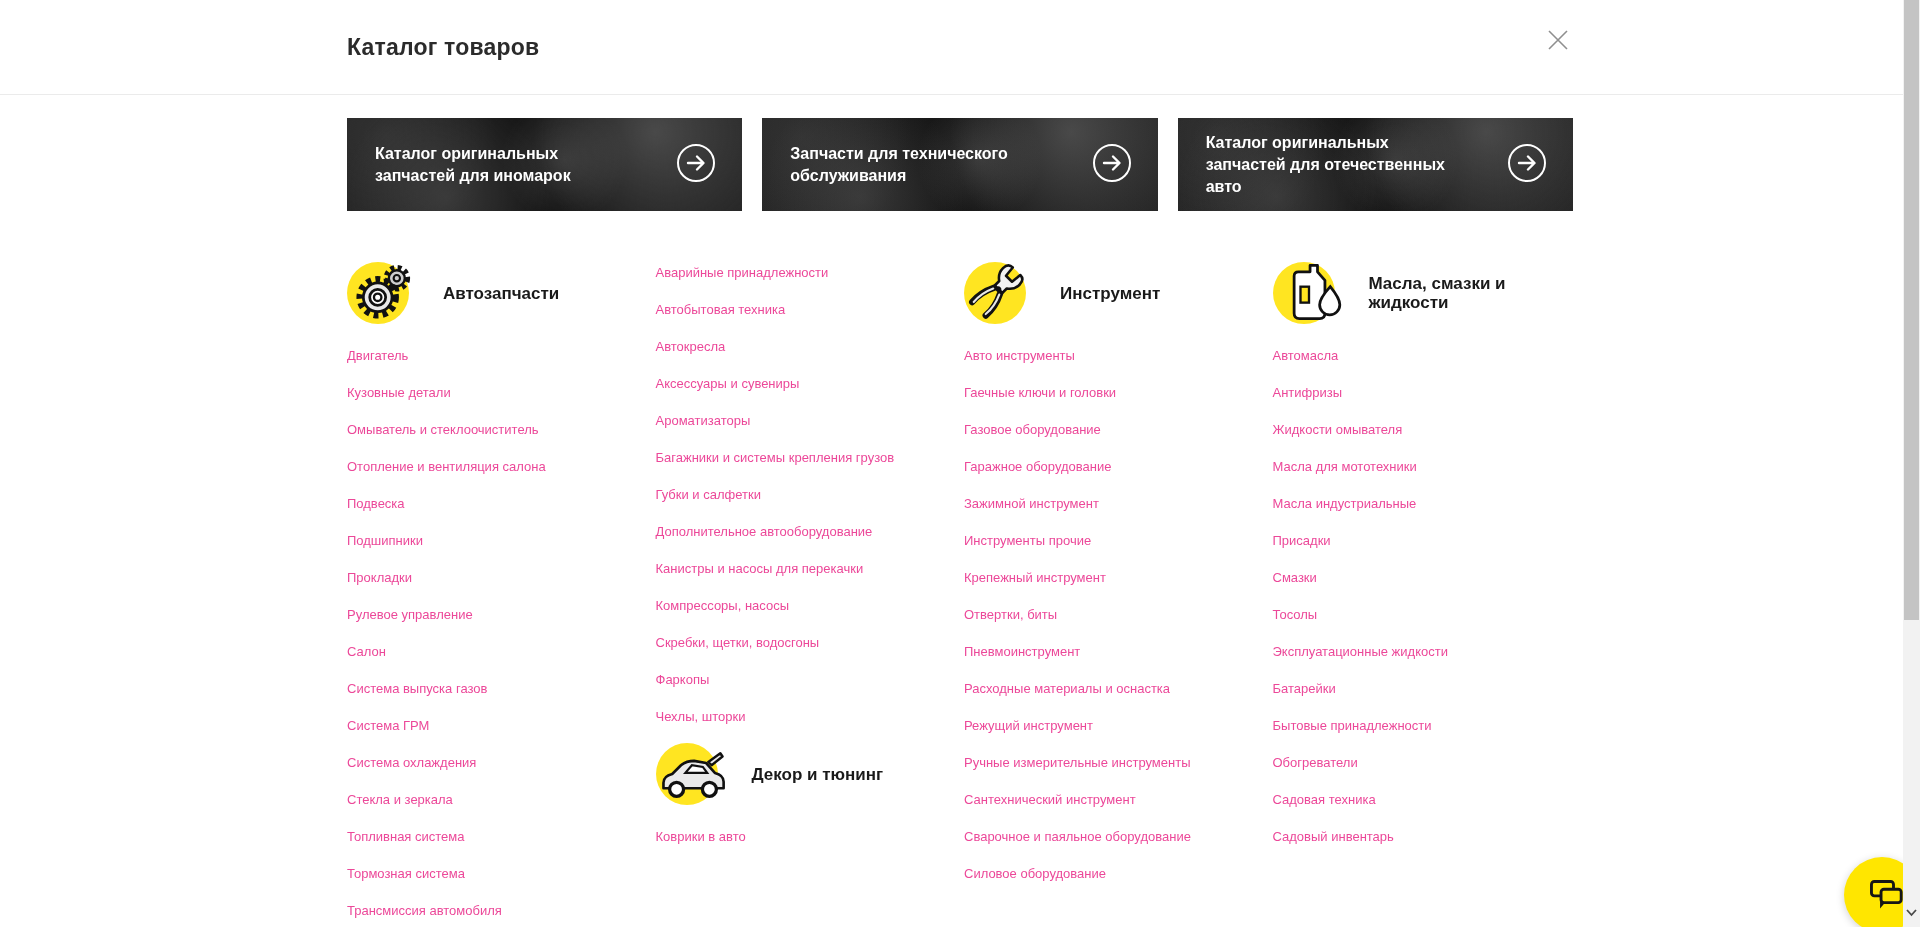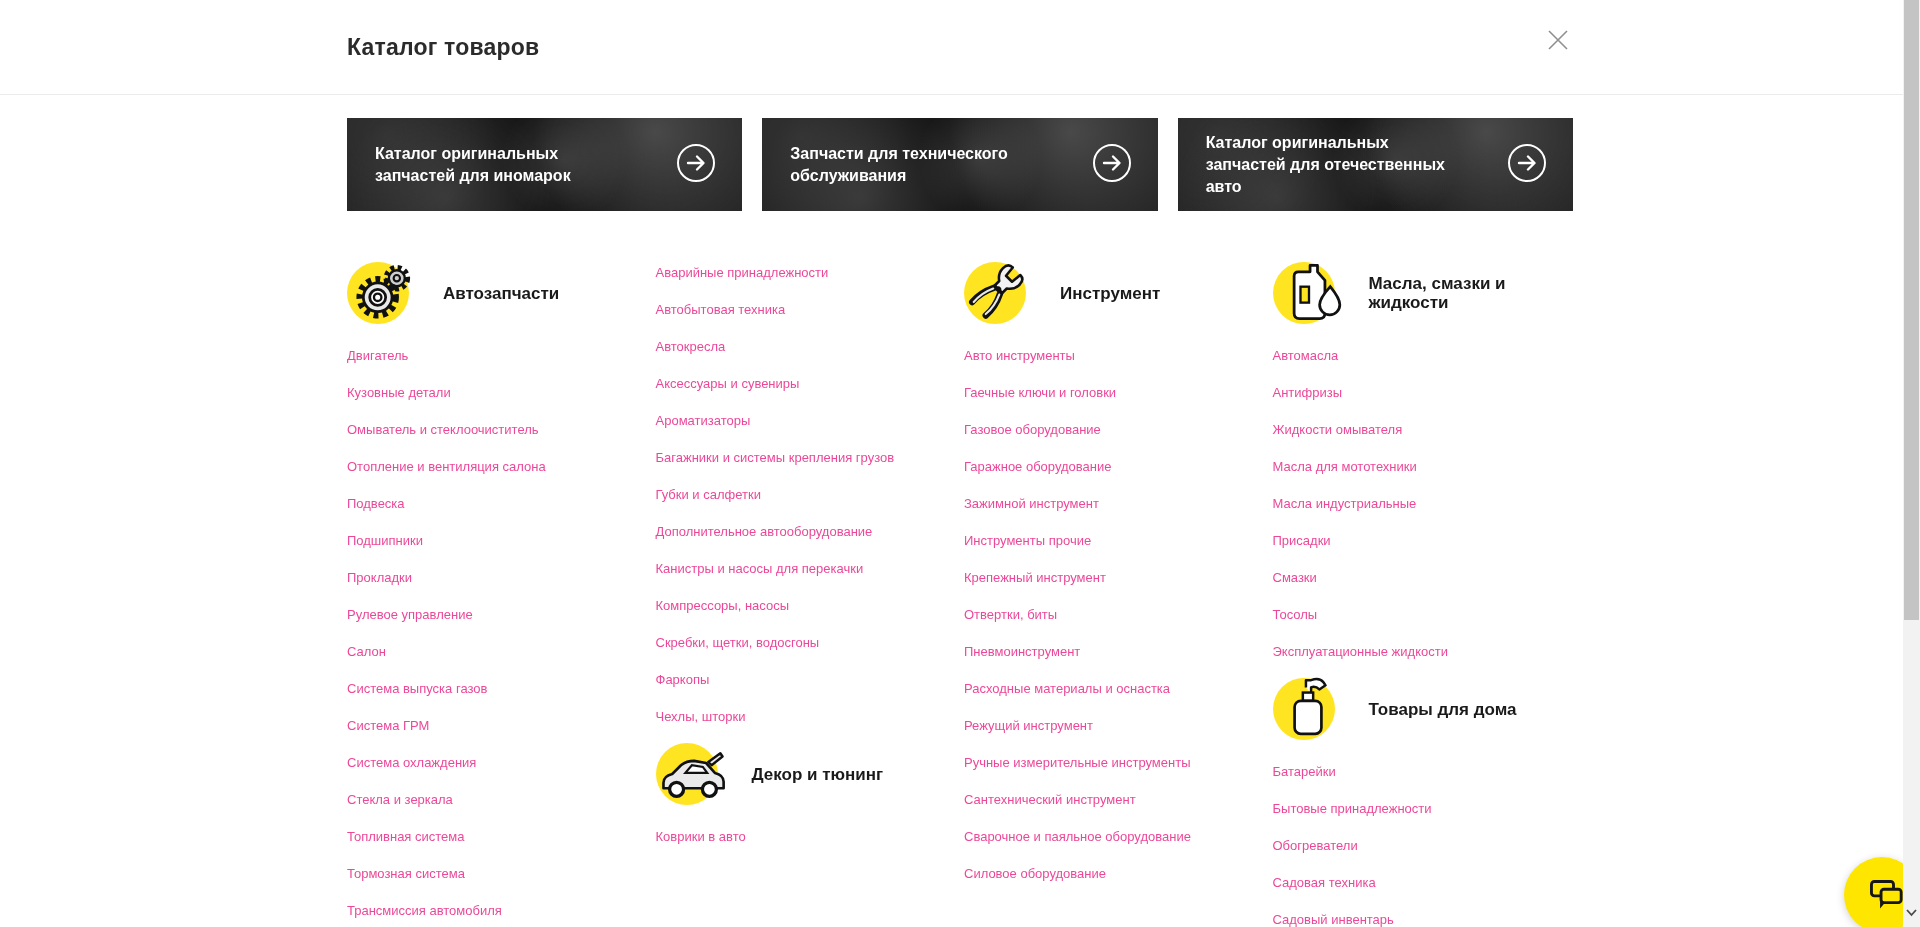--- a/index.html
+++ b/index.html
@@ -221,30 +221,20 @@
             <li>Жидкости омывателя</li>
             <li>Масла для мототехники</li>
             <li>Масла индустриальные</li>
             <li>Присадки</li>
             <li>Смазки</li>
             <li>Тосолы</li>
             <li>Эксплуатационные жидкости</li>
           </ul>
         </div>
         <div class="section">
-          <div class="section-header">
-            <span class="icon-circle">
-              <svg width="66" height="66" viewBox="0 0 64 64">
-                <path d="M30 13 L30 6 L35 6 Q43 3 47 8 L49 11 L43 15 Q39 11 35 13 L35 13 L35 19" fill="#fff" stroke="#111" stroke-width="2.4" stroke-linejoin="round"></path>
-                <rect x="27" y="18" width="10" height="8" fill="#fff" stroke="#111" stroke-width="2.4"></rect>
-                <rect x="19" y="26" width="26" height="32" rx="6" fill="#fff" stroke="#111" stroke-width="2.6"></rect>
-              </svg>
-            </span>
-            <h3 class="section-title">Товары для дома</h3>
-          </div>
           <ul class="cat-list">
             <li>Батарейки</li>
             <li>Бытовые принадлежности</li>
             <li>Обогреватели</li>
             <li>Садовая техника</li>
             <li>Садовый инвентарь</li>
           </ul>
         </div>
       </div>
     </div>

